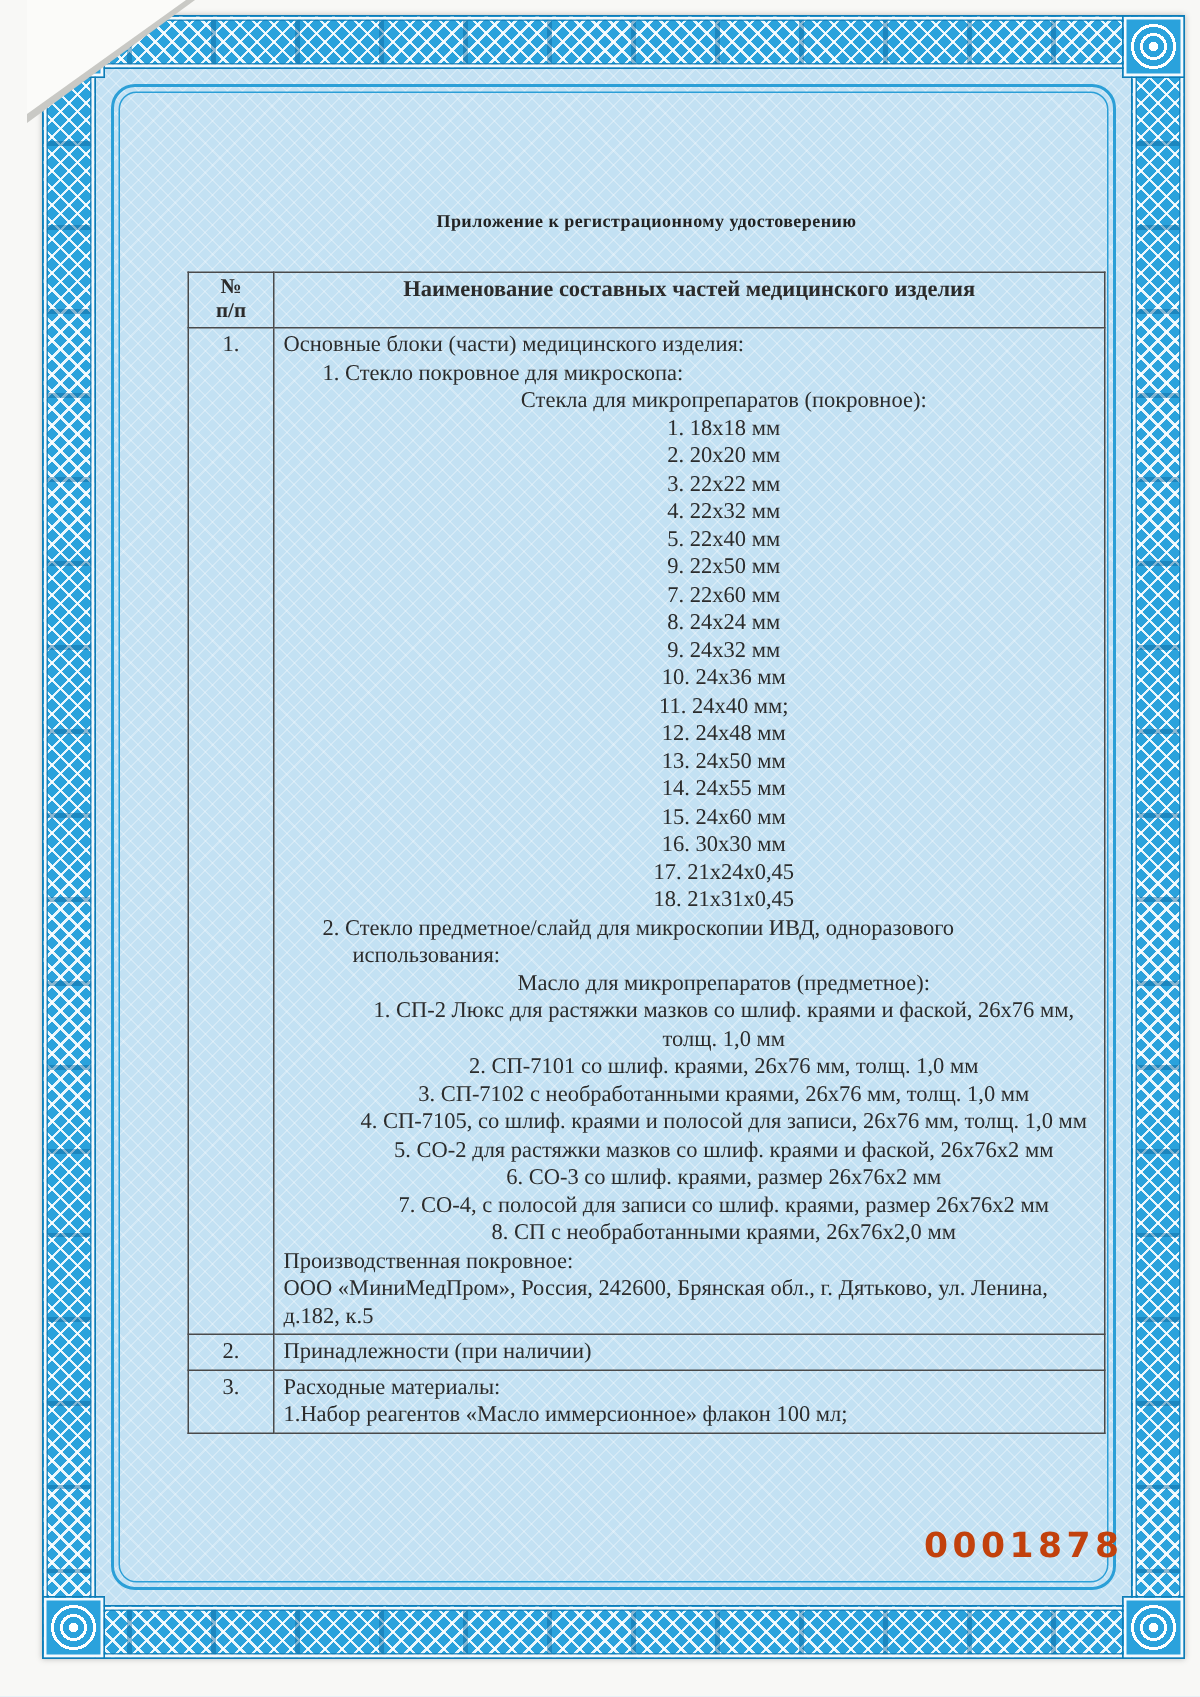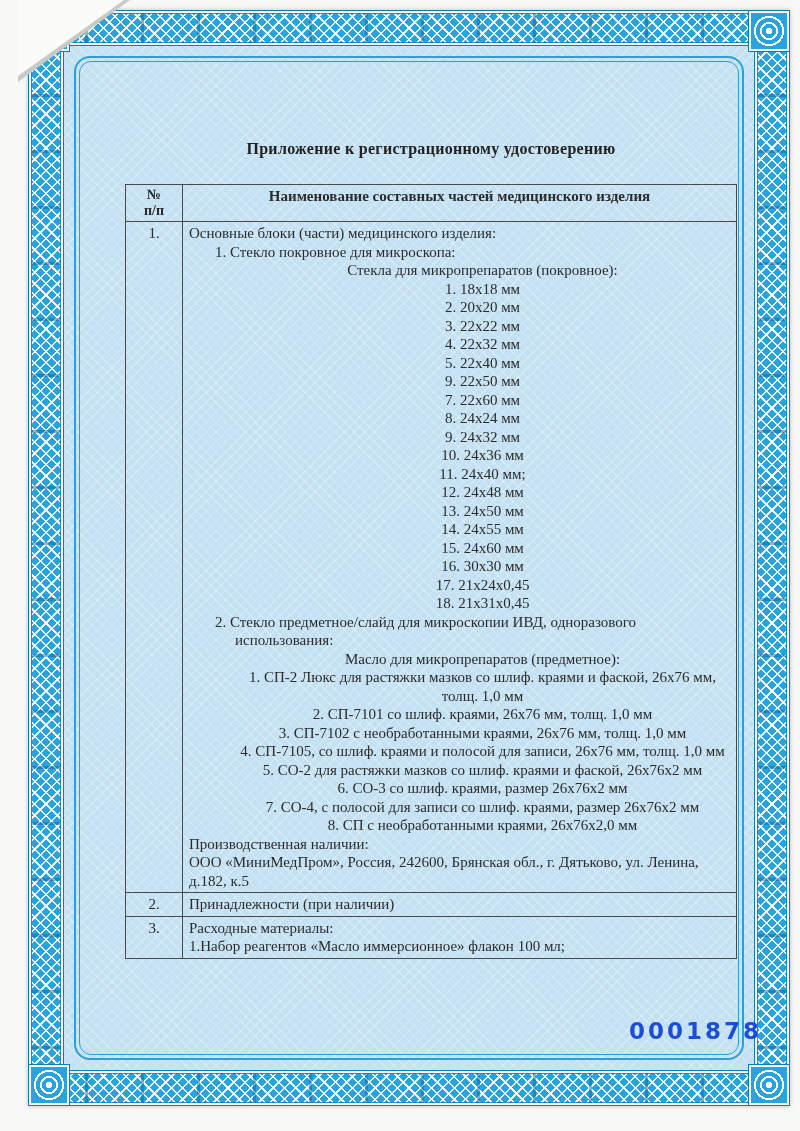--- a/index.html
+++ b/index.html
@@ -66,21 +66,21 @@
     background:#c9c9c5;clip-path:polygon(0 0,100% 0,0 100%);
   }
   .fold{
     position:absolute;left:18px;top:0;width:106px;height:76px;
     background:#fbfbf9;clip-path:polygon(0 0,100% 0,0 100%);
   }
 
   
   .content{position:absolute;left:97px;top:130px;width:612px;color:#2d2d2d;}
   .doc-title{
-    text-align:center;font-weight:bold;font-size:16px;letter-spacing:0.3px;color:#222;
+    text-align:center;font-weight:bold;font-size:12px;letter-spacing:0.3px;color:#222;
   }
   .doc-reg{
     text-align:center;font-weight:bold;font-size:16px;margin-top:23px;color:#222;letter-spacing:0.5px;
   }
 
   table.parts{
     border-collapse:collapse;width:612px;margin-top:26px;
     font-size:15px;line-height:18.5px;color:#2b2b2b;
   }
   table.parts th, table.parts td{
@@ -91,21 +91,21 @@
   th.name-col{text-align:center;font-weight:bold;font-size:15px;padding-top:8px;}
   td.num-cell{text-align:center;}
   .t-line{margin:0;}
   .ind1{padding-left:46px;text-indent:-20px;}
   .ind2{padding-left:46px;text-align:center;}
   .bold{font-weight:normal;}
 
   .serial{
     position:absolute;left:616px;top:1018px;
     font-family:"DejaVu Sans","Liberation Sans",sans-serif;
-    font-size:23px;font-weight:600;letter-spacing:3px;color:#1d4ed8;margin-left:13px;
+    font-size:23px;font-weight:600;letter-spacing:3px;color:#c2410c;
   }
 </style>
 </head>
 <body>
 
 <div class="scan">
 
   <div class="page">
     <div class="orn orn-h orn-top"></div>
     <div class="orn orn-h orn-bottom"></div>
@@ -160,21 +160,21 @@
               <div>
                   <div class="t-line ind2">1. СП-2 Люкс для растяжки мазков со шлиф. краями и фаской, 26х76 мм, толщ. 1,0 мм</div>
                   <div class="t-line ind2">2. СП-7101 со шлиф. краями, 26х76 мм, толщ. 1,0 мм</div>
                   <div class="t-line ind2">3. СП-7102 с необработанными краями, 26х76 мм, толщ. 1,0 мм</div>
                   <div class="t-line ind2">4. СП-7105, со шлиф. краями и полосой для записи, 26х76 мм, толщ. 1,0 мм</div>
                   <div class="t-line ind2">5. СО-2 для растяжки мазков со шлиф. краями и фаской, 26х76х2 мм</div>
                   <div class="t-line ind2">6. СО-3 со шлиф. краями, размер 26х76х2 мм</div>
                   <div class="t-line ind2">7. СО-4, с полосой для записи со шлиф. краями, размер 26х76х2 мм</div>
                   <div class="t-line ind2">8. СП с необработанными краями, 26х76х2,0 мм</div>
                 </div>
-              <div class="t-line bold">Производственная наличии:</div>
+              <div class="t-line bold">Производственная покровное:</div>
               <div class="t-line bold">ООО «МиниМедПром», Россия, 242600, Брянская обл., г. Дятьково, ул. Ленина, д.182, к.5</div>
             </td>
           </tr>
           <tr>
             <td class="num-cell">2.</td>
             <td>Принадлежности (при наличии)</td>
           </tr>
           <tr>
             <td class="num-cell">3.</td>
             <td>

